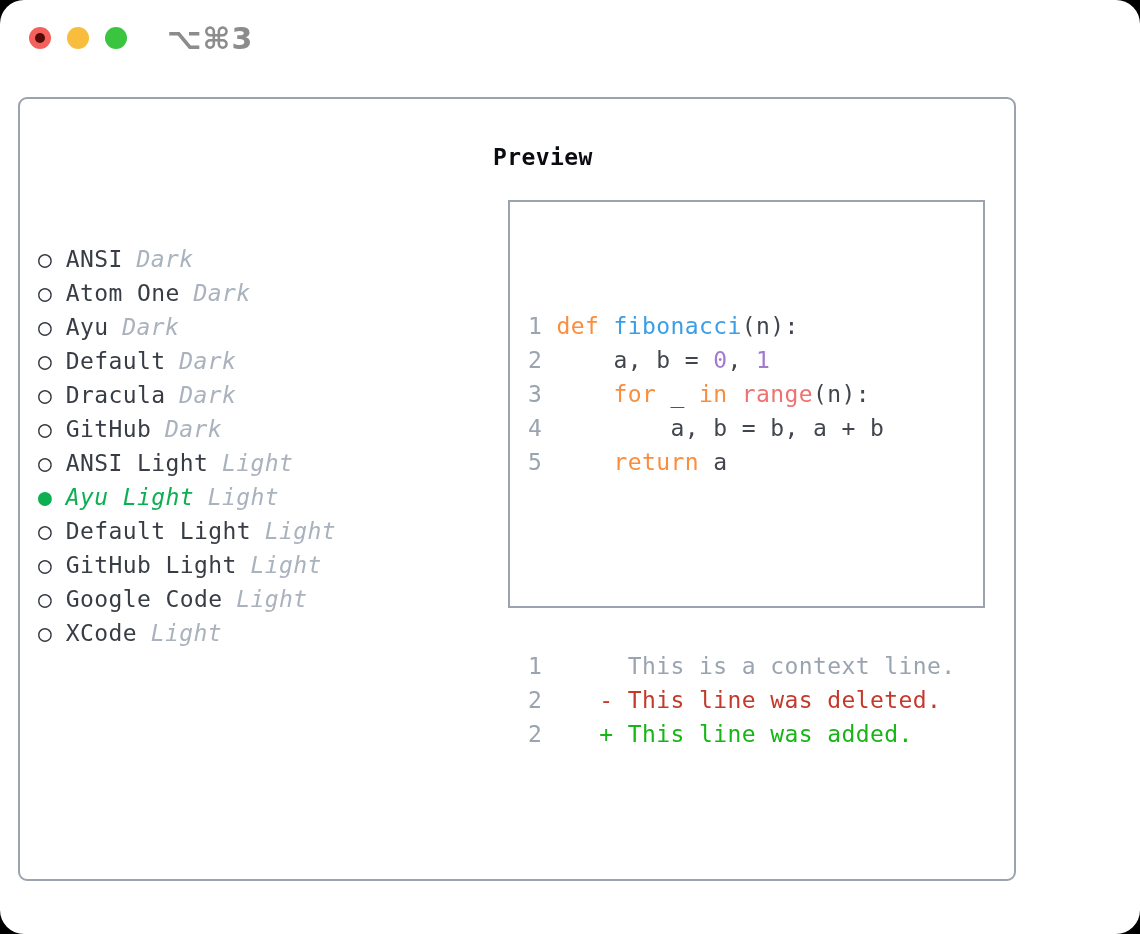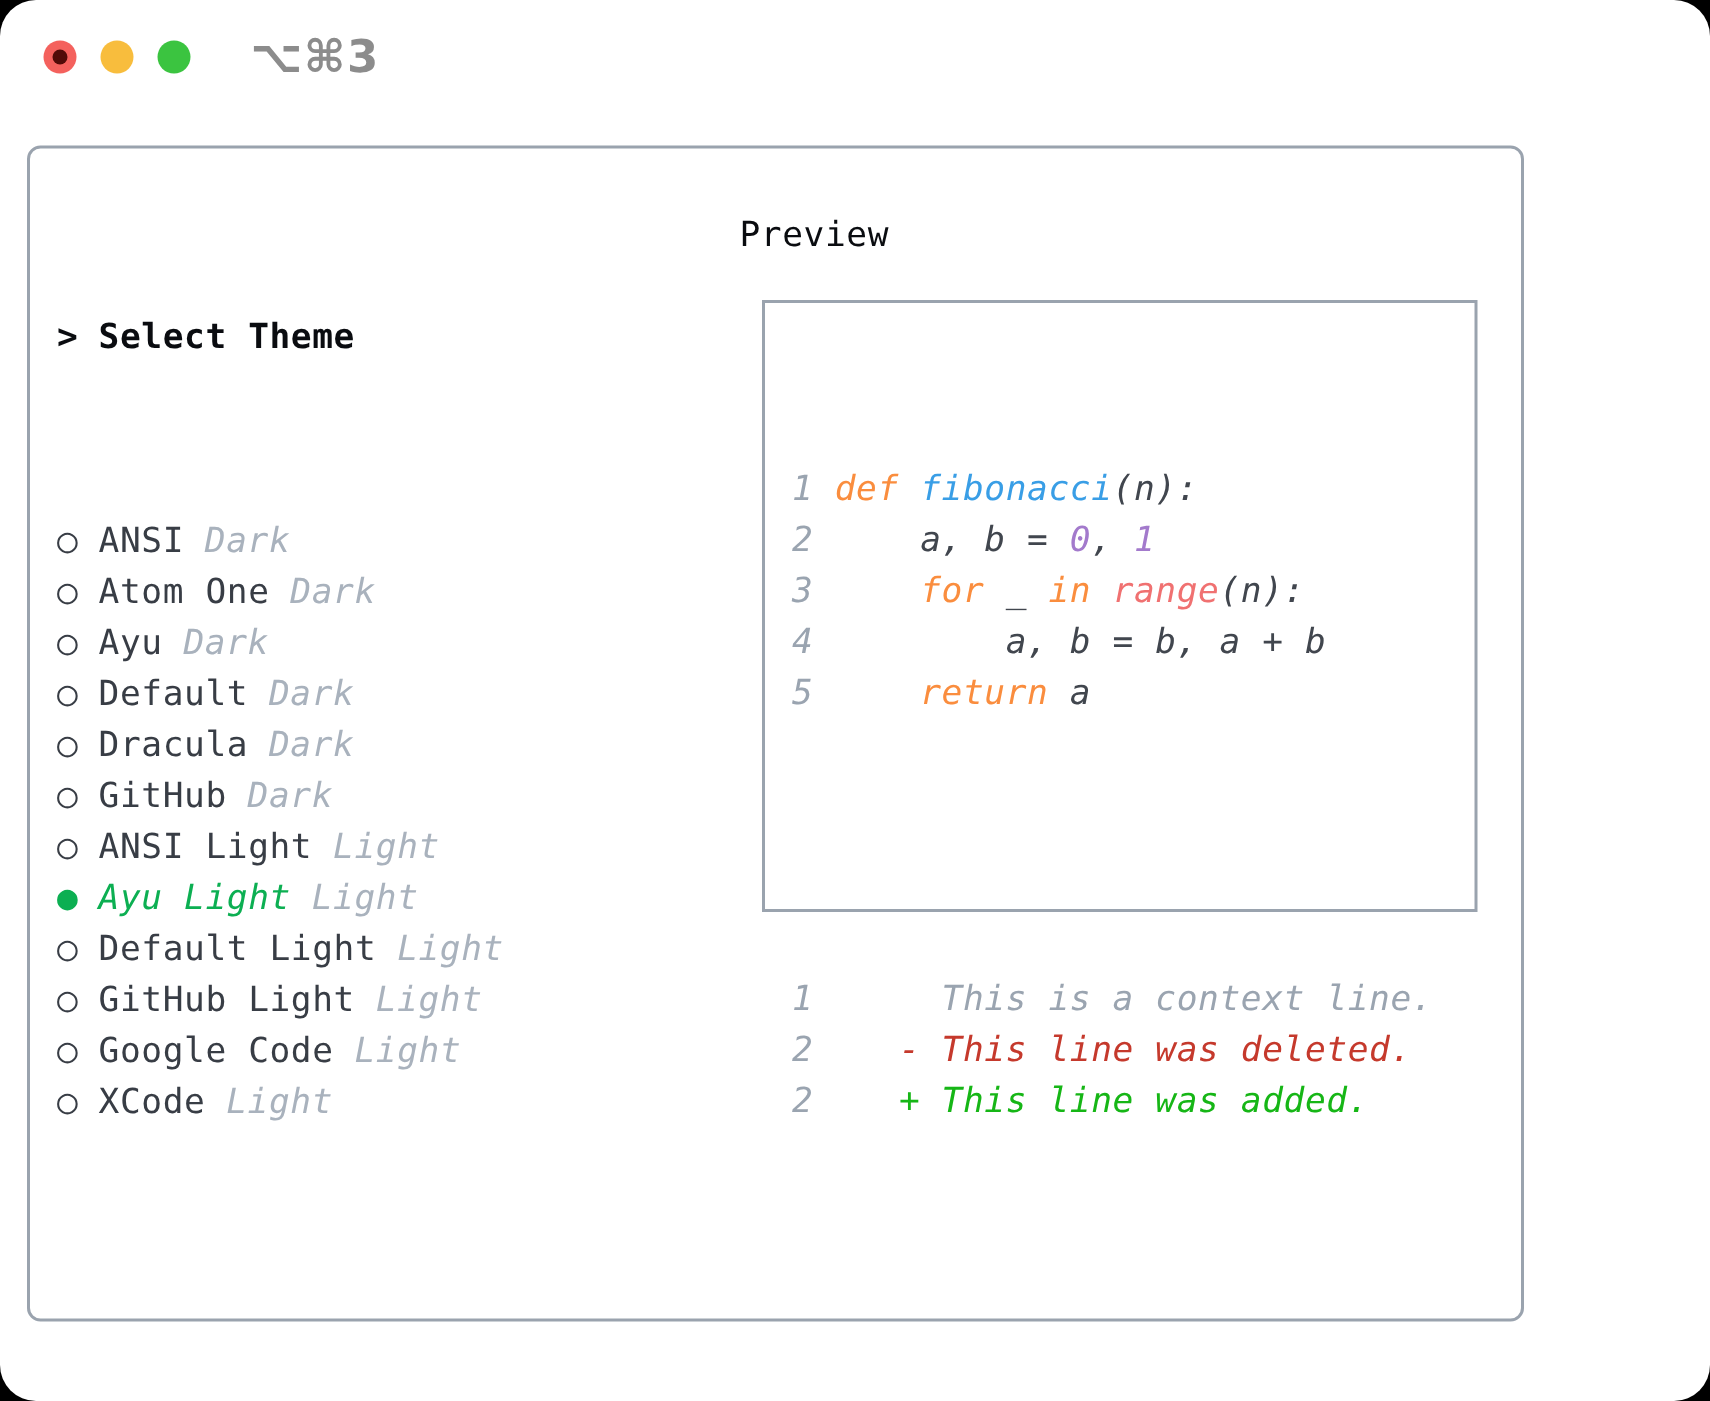--- a/index.html
+++ b/index.html
@@ -24,40 +24,39 @@
   .lrow{height:34px;}
   .lrow.head,.lrow.head .pfx,.lrow.head .headlabel{font-weight:700;color:var(--heading);}
   .pfx{display:inline-block;width:2ch;}
   .pfx.off{color:var(--text);font-weight:400;}
   .pfx.on{color:var(--accent-green);font-weight:400;}
   .sel{color:var(--accent-green);font-style:italic;}
   .variant{color:var(--muted);margin-left:1ch;font-style:italic;}
   .spacer{height:34px;}
 
   
-  .pvtitle{position:absolute;left:473px;top:41px;height:34px;font-weight:400;color:var(--heading);}
+  .pvtitle{position:absolute;left:473px;top:41px;height:34px;font-weight:700;color:var(--heading);}
   .pvbox{position:absolute;left:488px;top:101px;width:477px;height:408px;box-sizing:border-box;border:2px solid var(--panel-border);padding:39px 0 0 18px;white-space:pre;background:#fff;}
-  .pline{height:34px;font-style:italic;}
+  .pline{height:34px;}
 </style>
 </head>
 <body>
 
 <div class="window">
 
   <div class="titlebar">
     <span class="light red"></span>
     <span class="light yellow"></span>
     <span class="light green"></span>
     <span class="wtitle">⌥⌘3</span>
   </div>
 
   <div class="panel">
 
     <div class="leftcol mono">
-      <div class="lrow head"><span class="pfx">&gt;</span><span class="headlabel">Select Theme</span></div>
 
       <div id="theme-list"><div class="lrow"><span class="pfx off">○</span><span class="nm">ANSI</span><span class="variant">Dark</span></div><div class="lrow"><span class="pfx off">○</span><span class="nm">Atom One</span><span class="variant">Dark</span></div><div class="lrow"><span class="pfx off">○</span><span class="nm">Ayu</span><span class="variant">Dark</span></div><div class="lrow"><span class="pfx off">○</span><span class="nm">Default</span><span class="variant">Dark</span></div><div class="lrow"><span class="pfx off">○</span><span class="nm">Dracula</span><span class="variant">Dark</span></div><div class="lrow"><span class="pfx off">○</span><span class="nm">GitHub</span><span class="variant">Dark</span></div><div class="lrow"><span class="pfx off">○</span><span class="nm">ANSI Light</span><span class="variant">Light</span></div><div class="lrow"><span class="pfx on">●</span><span class="sel">Ayu Light</span><span class="variant">Light</span></div><div class="lrow"><span class="pfx off">○</span><span class="nm">Default Light</span><span class="variant">Light</span></div><div class="lrow"><span class="pfx off">○</span><span class="nm">GitHub Light</span><span class="variant">Light</span></div><div class="lrow"><span class="pfx off">○</span><span class="nm">Google Code</span><span class="variant">Light</span></div><div class="lrow"><span class="pfx off">○</span><span class="nm">XCode</span><span class="variant">Light</span></div></div>
 
       <div class="spacer"></div>
 
       
 
       
 
       

